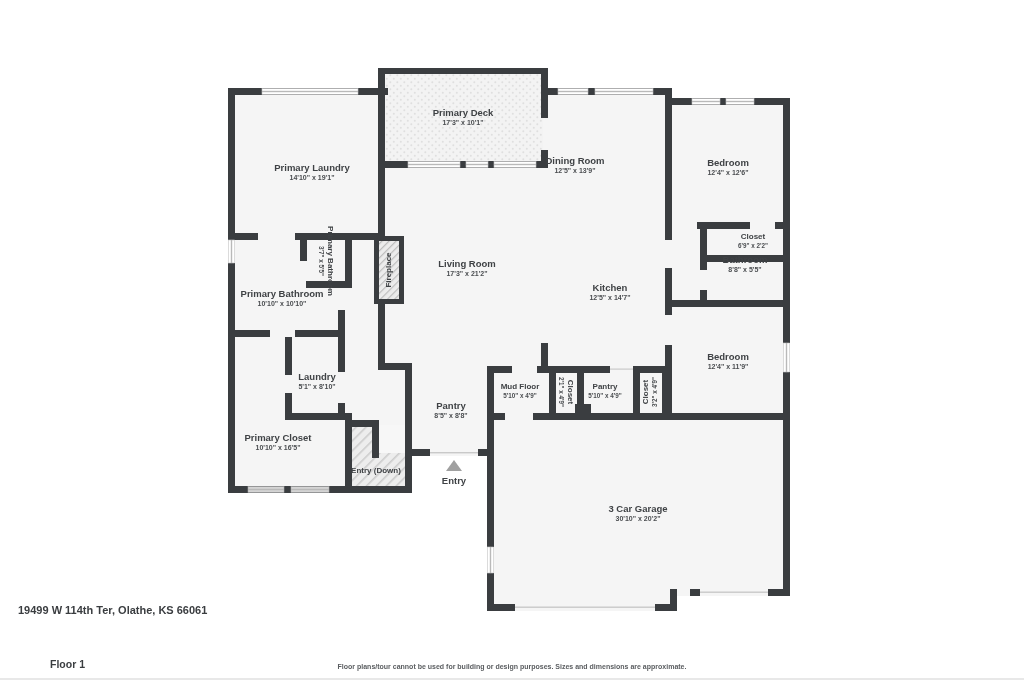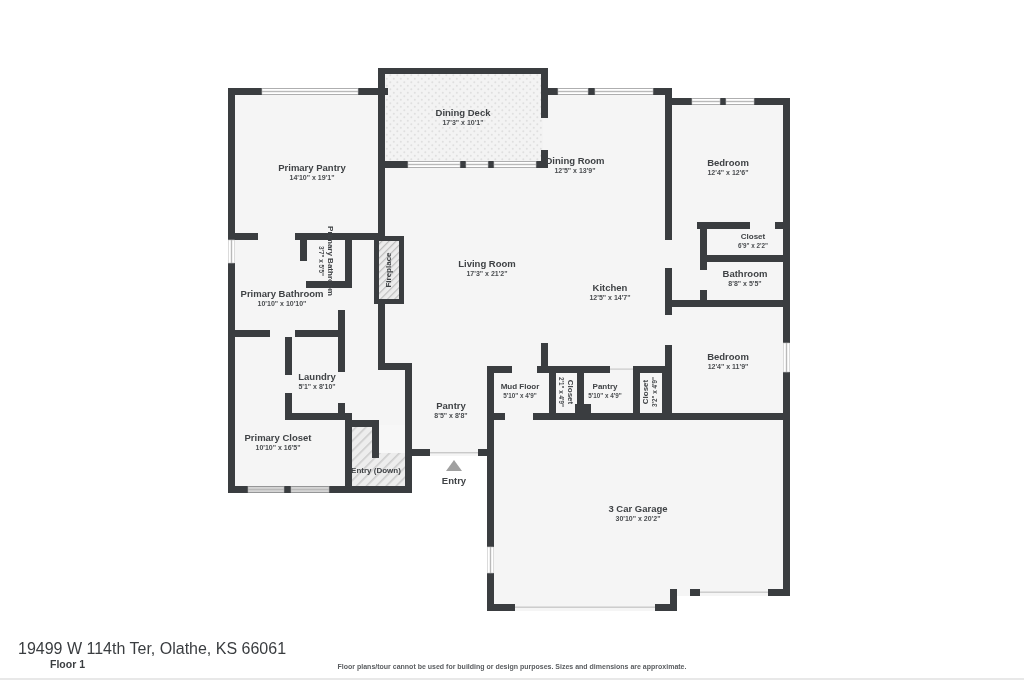--- a/index.html
+++ b/index.html
@@ -6,21 +6,21 @@
   #canvas{position:relative;width:1024px;height:682px;background:#ffffff;overflow:hidden;
           font-family:"Liberation Sans","DejaVu Sans",sans-serif;}
   #plan-svg{position:absolute;left:0;top:0;}
   .lbl{position:absolute;transform:translate(-50%,-50%);text-align:center;color:#3f4245;white-space:nowrap;z-index:5;}
   .lbl .nm{font-size:9.5px;font-weight:700;line-height:1.2;}
   .lbl .dm{font-size:7px;font-weight:600;line-height:1.35;color:#4a4d50;}
   .lbl.small .nm{font-size:8px;}
   .lbl.small .dm{font-size:6.3px;}
   .v90{transform:translate(-50%,-50%) rotate(90deg);}
   .v270{transform:translate(-50%,-50%) rotate(-90deg);}
-  .footer-address{position:absolute;left:18px;top:640px;font-size:16px;font-weight:400;color:#3a3d40;}
+  .footer-address{position:absolute;left:18px;top:604px;font-size:11px;font-weight:700;color:#3a3d40;}
   .footer-floor{position:absolute;left:18px;top:658px;font-size:10.5px;font-weight:700;color:#3a3d40;padding-left:32px;}
   .footer-disclaimer{position:absolute;left:512px;top:663px;transform:translateX(-50%);
                      font-size:7px;font-weight:600;color:#5a5d60;white-space:nowrap;}
   .bottom-strip{position:absolute;left:0;top:678px;width:1024px;height:2px;background:#e8e8e8;}
   .w{fill:#3a3d40;}
   .fill{fill:#f5f5f5;}
   .winw{fill:#ffffff;stroke:#c7c7c7;stroke-width:0.6;}
   .winl{fill:#b9b9b9;}
   .shut{fill:#d4d4d4;stroke:#aaaaaa;stroke-width:0.6;}
   .doorline{fill:#c9c9c9;}
@@ -166,52 +166,52 @@
       <rect class="doorline" x="430" y="452" width="48" height="1.4"></rect>
       <rect class="doorline" x="515" y="606.5" width="140" height="1.4"></rect>
       <rect class="doorline" x="700" y="591.5" width="68" height="1.4"></rect>
       <rect class="doorline" x="610" y="368.5" width="23" height="1.2"></rect>
     </g>
 
     <polygon points="446,471 462,471 454,460" fill="#a0a0a0"></polygon>
   </svg>
 
   <div class="lbl" style="left:312px;top:172px">
-    <div class="nm">Primary Pantry</div>
+    <div class="nm">Primary Laundry</div>
     <div class="dm">14'10" x 19'1"</div>
   </div>
   <div class="lbl" style="left:463px;top:117px">
-    <div class="nm">Dining Deck</div>
+    <div class="nm">Primary Deck</div>
     <div class="dm">17'3" x 10'1"</div>
   </div>
   <div class="lbl" style="left:575px;top:165px">
     <div class="nm">Dining Room</div>
     <div class="dm">12'5" x 13'9"</div>
   </div>
   <div class="lbl" style="left:728px;top:167px">
     <div class="nm">Bedroom</div>
     <div class="dm">12'4" x 12'6"</div>
   </div>
   <div class="lbl small" style="left:753px;top:241px">
     <div class="nm">Closet</div>
     <div class="dm">6'9" x 2'2"</div>
   </div>
-  <div class="lbl" style="left:745px;top:278px">
+  <div class="lbl" style="left:745px;top:264px">
     <div class="nm">Bathroom</div>
     <div class="dm">8'8" x 5'5"</div>
   </div>
   <div class="lbl" style="left:728px;top:361px">
     <div class="nm">Bedroom</div>
     <div class="dm">12'4" x 11'9"</div>
   </div>
   <div class="lbl" style="left:610px;top:292px">
     <div class="nm">Kitchen</div>
     <div class="dm">12'5" x 14'7"</div>
   </div>
-  <div class="lbl" style="left:487px;top:268px">
+  <div class="lbl" style="left:467px;top:268px">
     <div class="nm">Living Room</div>
     <div class="dm">17'3" x 21'2"</div>
   </div>
   <div class="lbl small v90" style="left:326px;top:261px">
     <div class="nm">Primary Bathroom</div>
     <div class="dm">3'7" x 5'5"</div>
   </div>
   <div class="lbl" style="left:282px;top:298px">
     <div class="nm">Primary Bathroom</div>
     <div class="dm">10'10" x 10'10"</div>

